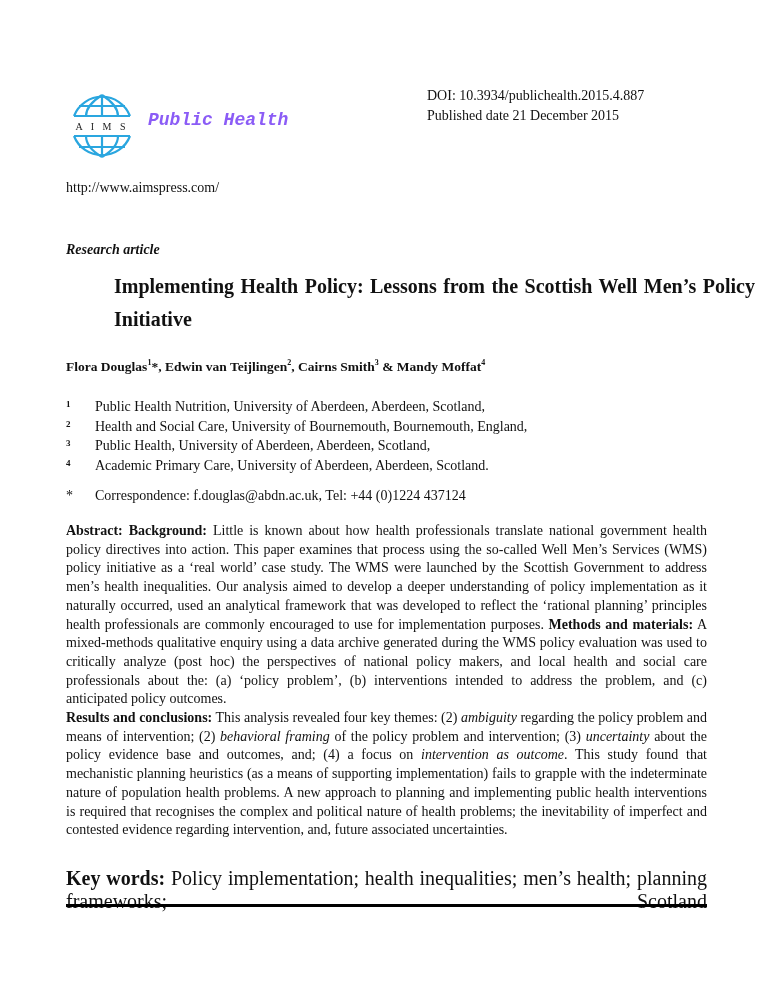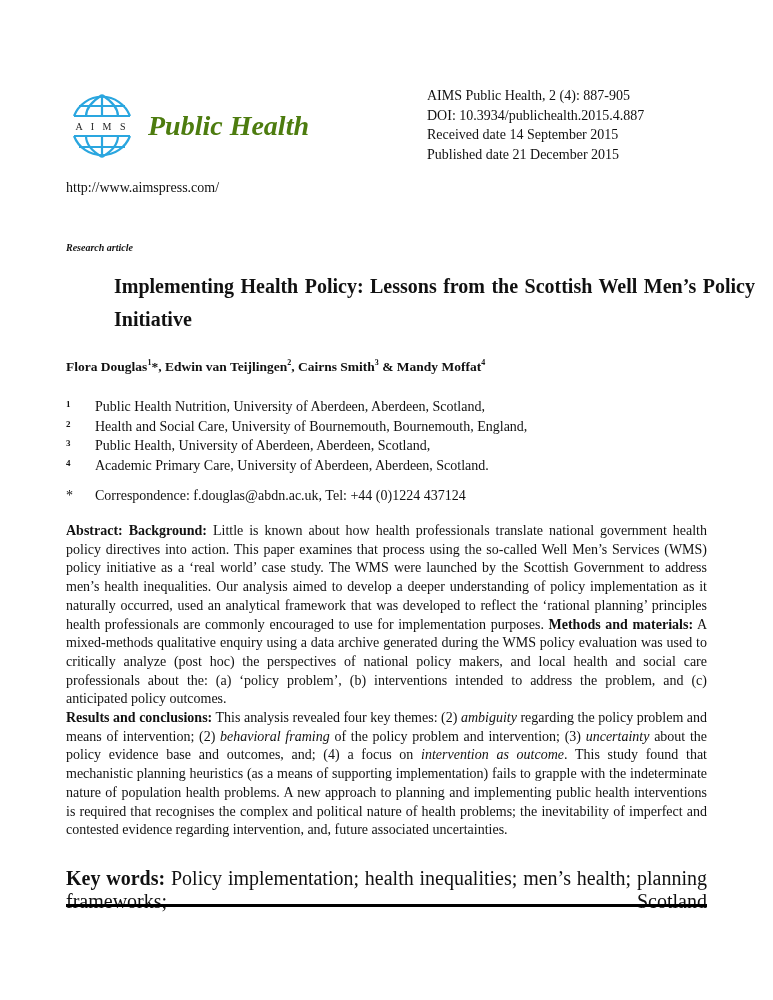--- a/index.html
+++ b/index.html
@@ -3,29 +3,29 @@
   <meta charset="utf-8">
   <style>
     html, body { margin: 0; padding: 0; background: #ffffff; }
     body {
       width: 773px; height: 1000px; position: relative; overflow: hidden;
       font-family: "Liberation Serif", "DejaVu Serif", serif; color: #111;
     }
     .logo { position: absolute; left: 66px; top: 90px; width: 72px; height: 72px; }
     .journal-name {
       position: absolute; left: 148px; top: 110px;
-      font-family: Liberation Serif, serif; font-weight: bold; font-style: italic;
-      font-size: 28px; color: #4d7c0f;
+      font-family: Liberation Mono, monospace; font-weight: bold; font-style: italic;
+      font-size: 18px; color: #8b5cf6;
     }
     .url { position: absolute; left: 66px; top: 180px; font-size: 14px; }
     .meta { position: absolute; left: 427px; top: 86px; font-size: 14px; line-height: 19.5px; }
     .meta div { white-space: nowrap; }
     .article-type {
       position: absolute; left: 66px; top: 242px;
-      font-weight: bold; font-style: italic; font-size: 10px; text-align: center;
+      font-weight: bold; font-style: italic; font-size: 14px; text-align: center;
     }
     .title {
       position: absolute; left: 66px; top: 270px; width: 641px;
       font-weight: bold; font-size: 20px; line-height: 33px;
       text-align: justify; text-align-last: left; margin-left: 48px;
     }
     .authors {
       position: absolute; left: 66px; top: 358px; font-weight: bold; font-size: 13.5px;
     }
     .authors sup { font-size: 8px; }
@@ -56,23 +56,21 @@
     <path d="M36 5 C22 14 20 22 20 26 M36 5 C50 14 52 22 52 26"></path>
     <path d="M20 46 C20 52 24 60 36 67 M52 46 C52 52 48 60 36 67"></path>
     <path d="M13 16 L59 16 M8 26 L64 26 M8 46 L64 46 M13 57 L59 57"></path>
   </g>
   <text x="36" y="40" text-anchor="middle" font-family="Liberation Serif, serif" font-size="10" fill="#222" letter-spacing="3">A I M S</text>
 </svg>
 <div class="journal-name">Public Health</div>
 <div class="url">http://www.aimspress.com/</div>
 
 <div class="meta">
-  <div>AIMS Public Health, 2 (4): 887-905</div>
   <div>DOI: 10.3934/publichealth.2015.4.887</div>
-  <div>Received date 14 September 2015</div>
   <div>Published date 21 December 2015</div>
 </div>
 
 <div class="article-type">Research article</div>
 <div class="title">Implementing Health Policy: Lessons from the Scottish Well Men’s Policy Initiative</div>
 
 <div class="authors">
   <span>Flora Douglas</span><sup>1</sup><span>*</span>,
   <span>Edwin van Teijlingen</span><sup>2</sup>,
   <span>Cairns Smith</span><sup>3</sup> &amp;

